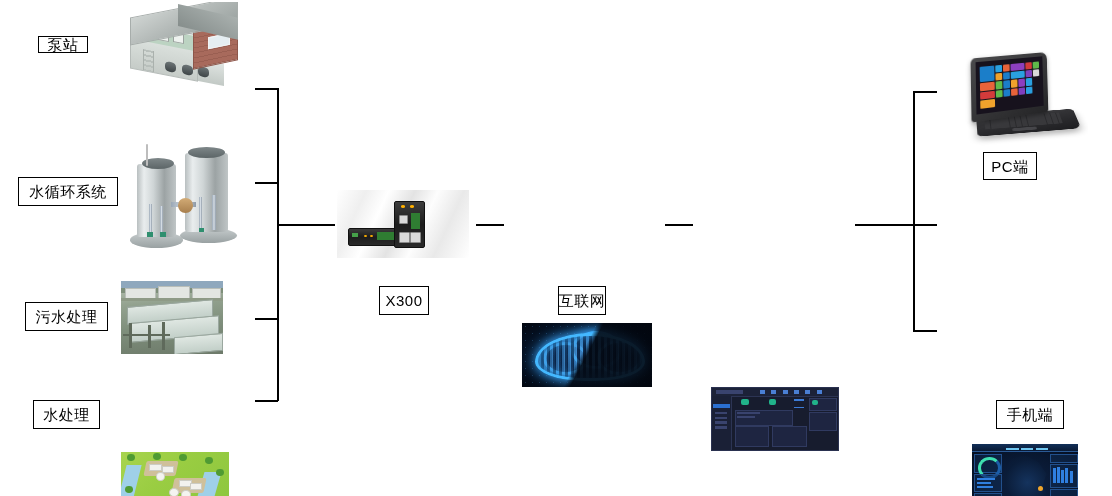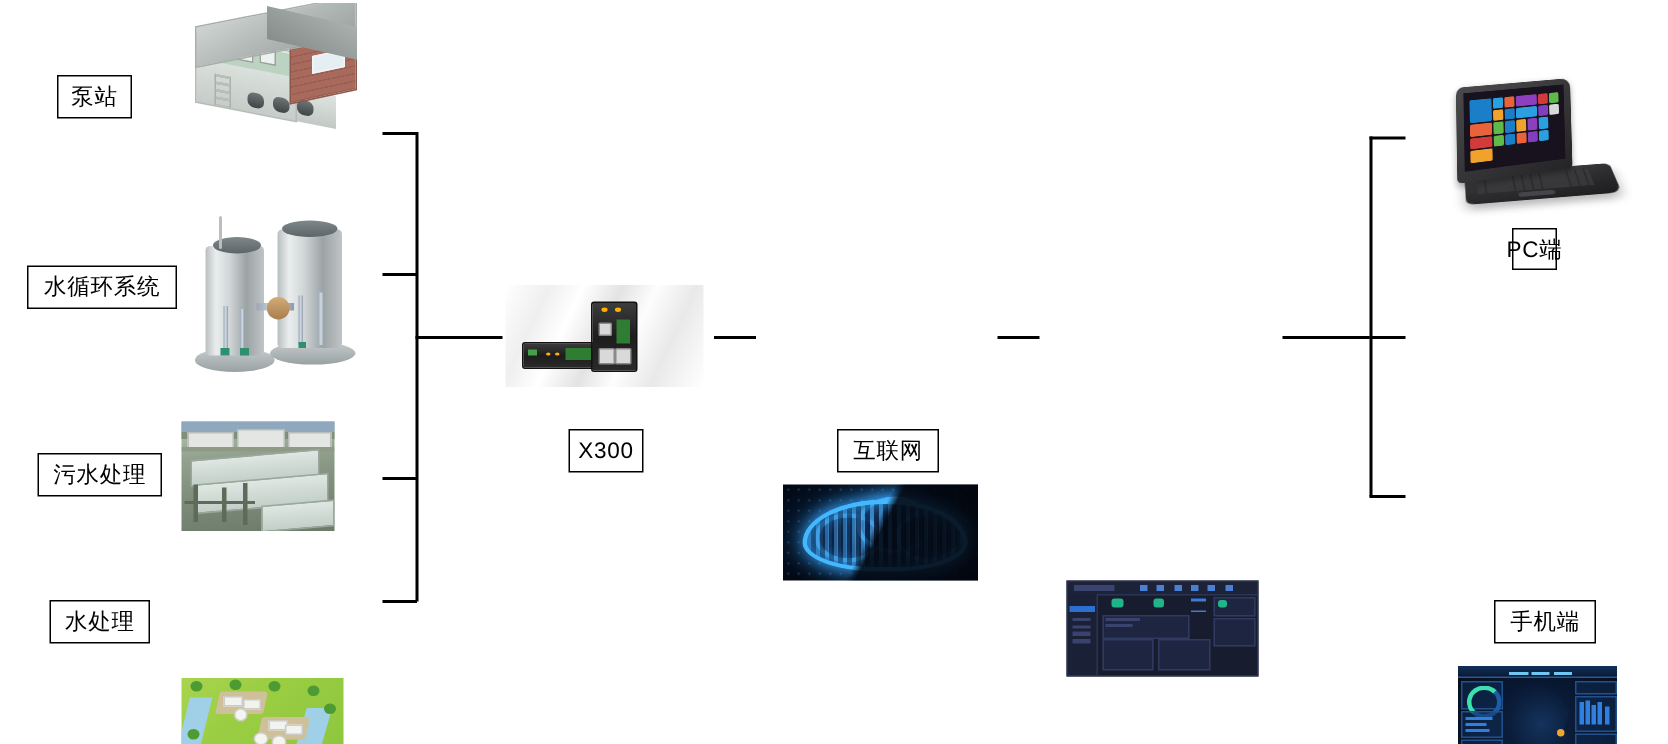--- a/index.html
+++ b/index.html
@@ -373,21 +373,21 @@
     <div class="wt-tank" style="left:44%; top:62%; width:8%;  height:13%;"></div>
     <div class="wt-tank" style="left:56%; top:66%; width:7%;  height:12%;"></div>
     <div class="wt-tree" style="left:6%;  top:4%;  width:7%; height:12%;"></div>
     <div class="wt-tree" style="left:30%; top:2%;  width:7%; height:12%;"></div>
     <div class="wt-tree" style="left:54%; top:4%;  width:7%; height:12%;"></div>
     <div class="wt-tree" style="left:78%; top:8%;  width:7%; height:12%;"></div>
     <div class="wt-tree" style="left:88%; top:30%; width:7%; height:12%;"></div>
     <div class="wt-tree" style="left:4%;  top:58%; width:7%; height:12%;"></div>
   </div>
 
-  <div class="node-label" style="left:38px;  top:50px;  width:50px;  height:29px;">泵站</div>
+  <div class="node-label" style="left:38px;  top:36px;  width:50px;  height:17px;">泵站</div>
 
   <div class="node-label" style="left:18px;  top:177px; width:100px; height:29px;">水循环系统</div>
 
   <div class="node-label" style="left:25px;  top:302px; width:83px;  height:29px;">污水处理</div>
 
   <div class="node-label" style="left:33px;  top:400px; width:67px;  height:29px;">水处理</div>
 
   <div class="conn v-line" style="left:277px; top:88px;  height:313px;"></div>
   <div class="conn h-line" style="left:255px; top:88px;  width:23px;"></div>
   <div class="conn h-line" style="left:255px; top:182px; width:23px;"></div>
@@ -422,21 +422,21 @@
 
   <div class="pic cloud-bg" style="left:522px; top:192px; width:130px; height:64px;">
     <div class="cloud-dots"></div>
     <div class="cloud-bump" style="left:16%; top:30%; width:30%; height:42%;"></div>
     <div class="cloud-bump" style="left:38%; top:12%; width:34%; height:50%;"></div>
     <div class="cloud-bump" style="left:58%; top:26%; width:30%; height:46%;"></div>
     <div class="cloud-shape"></div>
     <div class="cloud-shade"></div>
   </div>
 
-  <div class="node-label" style="left:558px; top:286px; width:68px; height:29px;">互联网</div>
+  <div class="node-label" style="left:558px; top:286px; width:48px; height:29px;">互联网</div>
 
   <div class="conn h-line" style="left:665px; top:224px; width:28px;"></div>
 
   <div class="pic dash" style="left:711px; top:192px; width:128px; height:64px;">
     <div class="dash-top"></div>
     <div class="dash-line" style="left:3%;  top:4%;  width:22%; height:5%;"></div>
     <div class="dash-line" style="left:38%; top:3%;  width:4%;  height:7%; background:#4a7fd4;"></div>
     <div class="dash-line" style="left:47%; top:3%;  width:4%;  height:7%; background:#4a7fd4;"></div>
     <div class="dash-line" style="left:56%; top:3%;  width:4%;  height:7%; background:#4a7fd4;"></div>
     <div class="dash-line" style="left:65%; top:3%;  width:4%;  height:7%; background:#4a7fd4;"></div>
@@ -499,21 +499,21 @@
         <div class="tile" style="background:#5fba4a;"></div>
         <div class="tile" style="background:#1b7ec9;"></div>
         <div class="tile" style="background:#e8633a;"></div>
         <div class="tile" style="background:#7f3fbf;"></div>
         <div class="tile" style="background:#2aa0e0;"></div>
         <div class="tile" style="background:#f0a22c; grid-column:span 2;"></div>
       </div>
     </div>
   </div>
 
-  <div class="node-label" style="left:1008px; top:152px; width:30px; height:28px;">PC端</div>
+  <div class="node-label" style="left:983px; top:152px; width:54px; height:28px;">PC端</div>
 
   <div class="pic bigscreen" style="left:972px; top:185px; width:106px; height:72px;">
     <div class="bs-head"></div>
     <div class="bs-map"></div>
     <div class="bs-panel" style="left:2%;  top:14%; width:24%; height:24%;"></div>
     <div class="bs-ring" style="left:6%;  top:18%; width:16%; height:22%;"></div>
     <div class="bs-panel" style="left:2%;  top:42%; width:24%; height:22%;"></div>
     <div class="bs-bar" style="left:5%;  top:47%; width:17%; height:2px;"></div>
     <div class="bs-bar" style="left:5%;  top:53%; width:13%; height:2px;"></div>
     <div class="bs-bar" style="left:5%;  top:59%; width:15%; height:2px;"></div>

